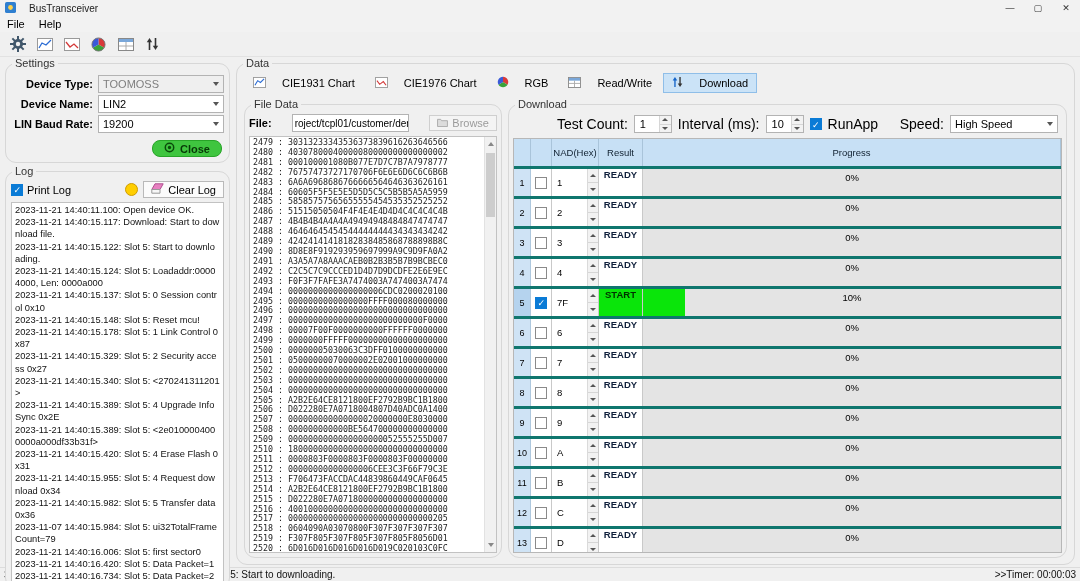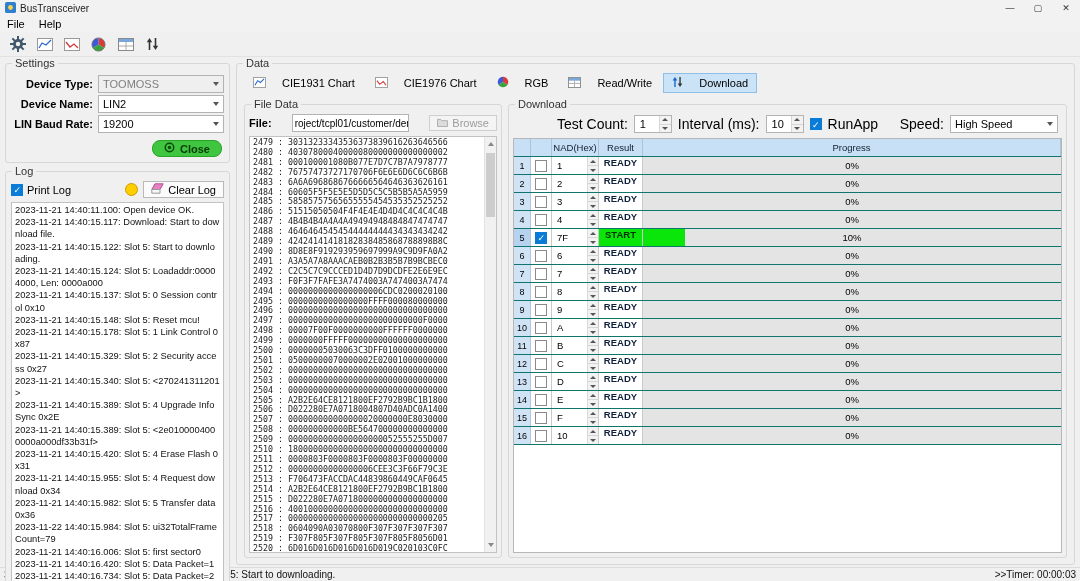--- a/index.html
+++ b/index.html
@@ -1,34 +1,34 @@
 <!DOCTYPE html>
 <html><head>
 <meta charset="utf-8">
 <style>
   *{box-sizing:border-box;margin:0;padding:0}
   html,body{width:1080px;height:581px}
   body{font-family:"Liberation Sans",sans-serif;font-size:11px;background:#f0f0f0;color:#000;overflow:hidden}
 
   
   .titlebar{height:16px;display:flex;align-items:center;padding-left:5px;background:#f2f2f2}
-  .titlebar .title{font-size:10px;margin-left:4px;flex:1;color:#222}
+  .titlebar .title{font-size:10px;margin-left:13px;flex:1;color:#222}
   .win-controls{display:flex;height:16px}
   .win-btn{width:28px;display:flex;align-items:center;justify-content:center;font-size:9px;color:#333}
 
   .menubar{height:16px;display:flex;align-items:center;background:#f2f2f2}
   .menu-item{padding:1px 7px;font-size:11px}
 
   .toolbar{height:25px;display:flex;align-items:center;gap:8px;padding-left:8px;background:#f0f0f0;border-bottom:1px solid #e2e2e2}
   .tbtn{width:19px;height:19px;display:flex;align-items:center;justify-content:center}
 
   .main{display:flex;height:510px;padding:0 1px}
   .left-col{width:232px;display:flex;flex-direction:column}
 
-  .groupbox{position:relative;border:1px solid #d7d7d7;border-radius:3px;padding:9px 5px 4px 5px;margin:6px 3px 2px 4px;background:#f0f0f0}
+  .groupbox{position:relative;border:1px solid #d7d7d7;border-radius:11px;padding:9px 5px 4px 5px;margin:6px 3px 2px 4px;background:#f0f0f0}
   .gb-title{position:absolute;top:-7px;left:6px;background:#f0f0f0;padding:0 3px;font-size:11px;color:#333}
 
   
   .form-row{display:flex;align-items:center;margin:2px 0}
   .form-label{width:82px;text-align:right;font-weight:bold;margin-right:5px;font-size:11px;white-space:nowrap}
   .combo{flex:1;height:18px;border:1px solid #b3b3b3;background:#fff;display:flex;align-items:center;justify-content:space-between;padding-left:4px;font-size:11px}
   .combo.disabled{background:#efefef;color:#7e7e7e}
   .carrow{width:14px;display:flex;align-items:center;justify-content:center}
   .tri-dn{width:0;height:0;border-left:3.5px solid transparent;border-right:3.5px solid transparent;border-top:4px solid #555}
   .btn-close{margin:5px 2px 1px auto;display:flex;align-items:center;gap:5px;background:#3fc53f;border:1px solid #28a428;border-radius:8px;padding:1px 11px;font-size:11px;font-weight:bold;color:#073807}
@@ -74,21 +74,21 @@
   .sa{flex:1;display:flex;align-items:center;justify-content:center;background:#f2f2f2}
   .sa + .sa{border-top:1px solid #d6d6d6}
   .tri-u{width:0;height:0;border-left:3px solid transparent;border-right:3px solid transparent;border-bottom:3px solid #555}
   .tri-d{width:0;height:0;border-left:3px solid transparent;border-right:3px solid transparent;border-top:3px solid #555}
   .speed-combo{width:108px;flex:none}
   .dl-row2{display:flex;align-items:center;margin:0 4px 5px 2px}
   .btn-stop{background:#ffe100;border:1px solid #d4b500;padding:1px 15px;display:flex;gap:6px;align-items:center;font-size:11px;font-weight:bold;margin-left:auto;margin-right:168px}
   .stop-sq{width:8px;height:8px;background:#141464;display:inline-block}
 
   .table-wrap{flex:1;border:1px solid #b7b7b7;background:#fff;overflow:hidden}
-  .thead,.trow{display:flex;height:18px;border-bottom:1px solid #0f766e}
+  .thead,.trow{display:flex;height:30px;border-bottom:3px solid #0f766e}
   .thead{background:#c7e0f5}
   .c-idx{width:17px;background:#cfe3f5;border-right:1px solid #aec8de;display:flex;align-items:center;justify-content:center;font-size:9px;flex:none}
   .c-idx.sel{background:#b5d3ee}
   .c-cb{width:21px;border-right:1px solid #c9c9c9;display:flex;align-items:center;justify-content:center;flex:none;background:#fff}
   .c-nad{width:47px;border-right:1px solid #c9c9c9;display:flex;justify-content:space-between;align-items:stretch;flex:none;background:#fff}
   .nval{display:flex;align-items:center;padding-left:5px;font-size:9.5px}
   .arrs{width:11px;display:flex;flex-direction:column;border-left:1px solid #dadada}
   .c-res{width:44px;border-right:1px solid #c9c9c9;display:flex;justify-content:center;font-weight:bold;font-size:9.5px;color:#10203c;flex:none;background:#fff}
   .c-res.res-start{background:#0ae50a;color:#003000}
   .c-prog{flex:1;position:relative;background:#e4e4e4;min-width:0}
@@ -241,21 +241,21 @@
           <div class="log-line">2023-11-21 14:40:15.137: Slot 5: 0 Session control 0x10</div>
           <div class="log-line">2023-11-21 14:40:15.148: Slot 5: Reset mcu!</div>
           <div class="log-line">2023-11-21 14:40:15.178: Slot 5: 1 Link Control  0x87</div>
           <div class="log-line">2023-11-21 14:40:15.329: Slot 5: 2 Security access  0x27</div>
           <div class="log-line">2023-11-21 14:40:15.340: Slot 5: &lt;270241311201&gt;</div>
           <div class="log-line">2023-11-21 14:40:15.389: Slot 5: 4 Upgrade Info Sync 0x2E</div>
           <div class="log-line">2023-11-21 14:40:15.389: Slot 5: &lt;2e0100004000000a000df33b31f&gt;</div>
           <div class="log-line">2023-11-21 14:40:15.420: Slot 5: 4 Erase Flash 0x31</div>
           <div class="log-line">2023-11-21 14:40:15.955: Slot 5: 4 Request download 0x34</div>
           <div class="log-line">2023-11-21 14:40:15.982: Slot 5: 5 Transfer data 0x36</div>
-          <div class="log-line">2023-11-22 14:40:15.984: Slot 5: ui32TotalFrameCount=79</div>
+          <div class="log-line">2023-11-07 14:40:15.984: Slot 5: ui32TotalFrameCount=79</div>
           <div class="log-line">2023-11-21 14:40:16.006: Slot 5: first sector0</div>
           <div class="log-line">2023-11-21 14:40:16.420: Slot 5: Data Packet=1</div>
           <div class="log-line">2023-11-21 14:40:16.734: Slot 5: Data Packet=2</div>
         </div>
     </div>
   </div>
 
   <div class="groupbox data-group">
     <span class="gb-title">Data</span>
 

